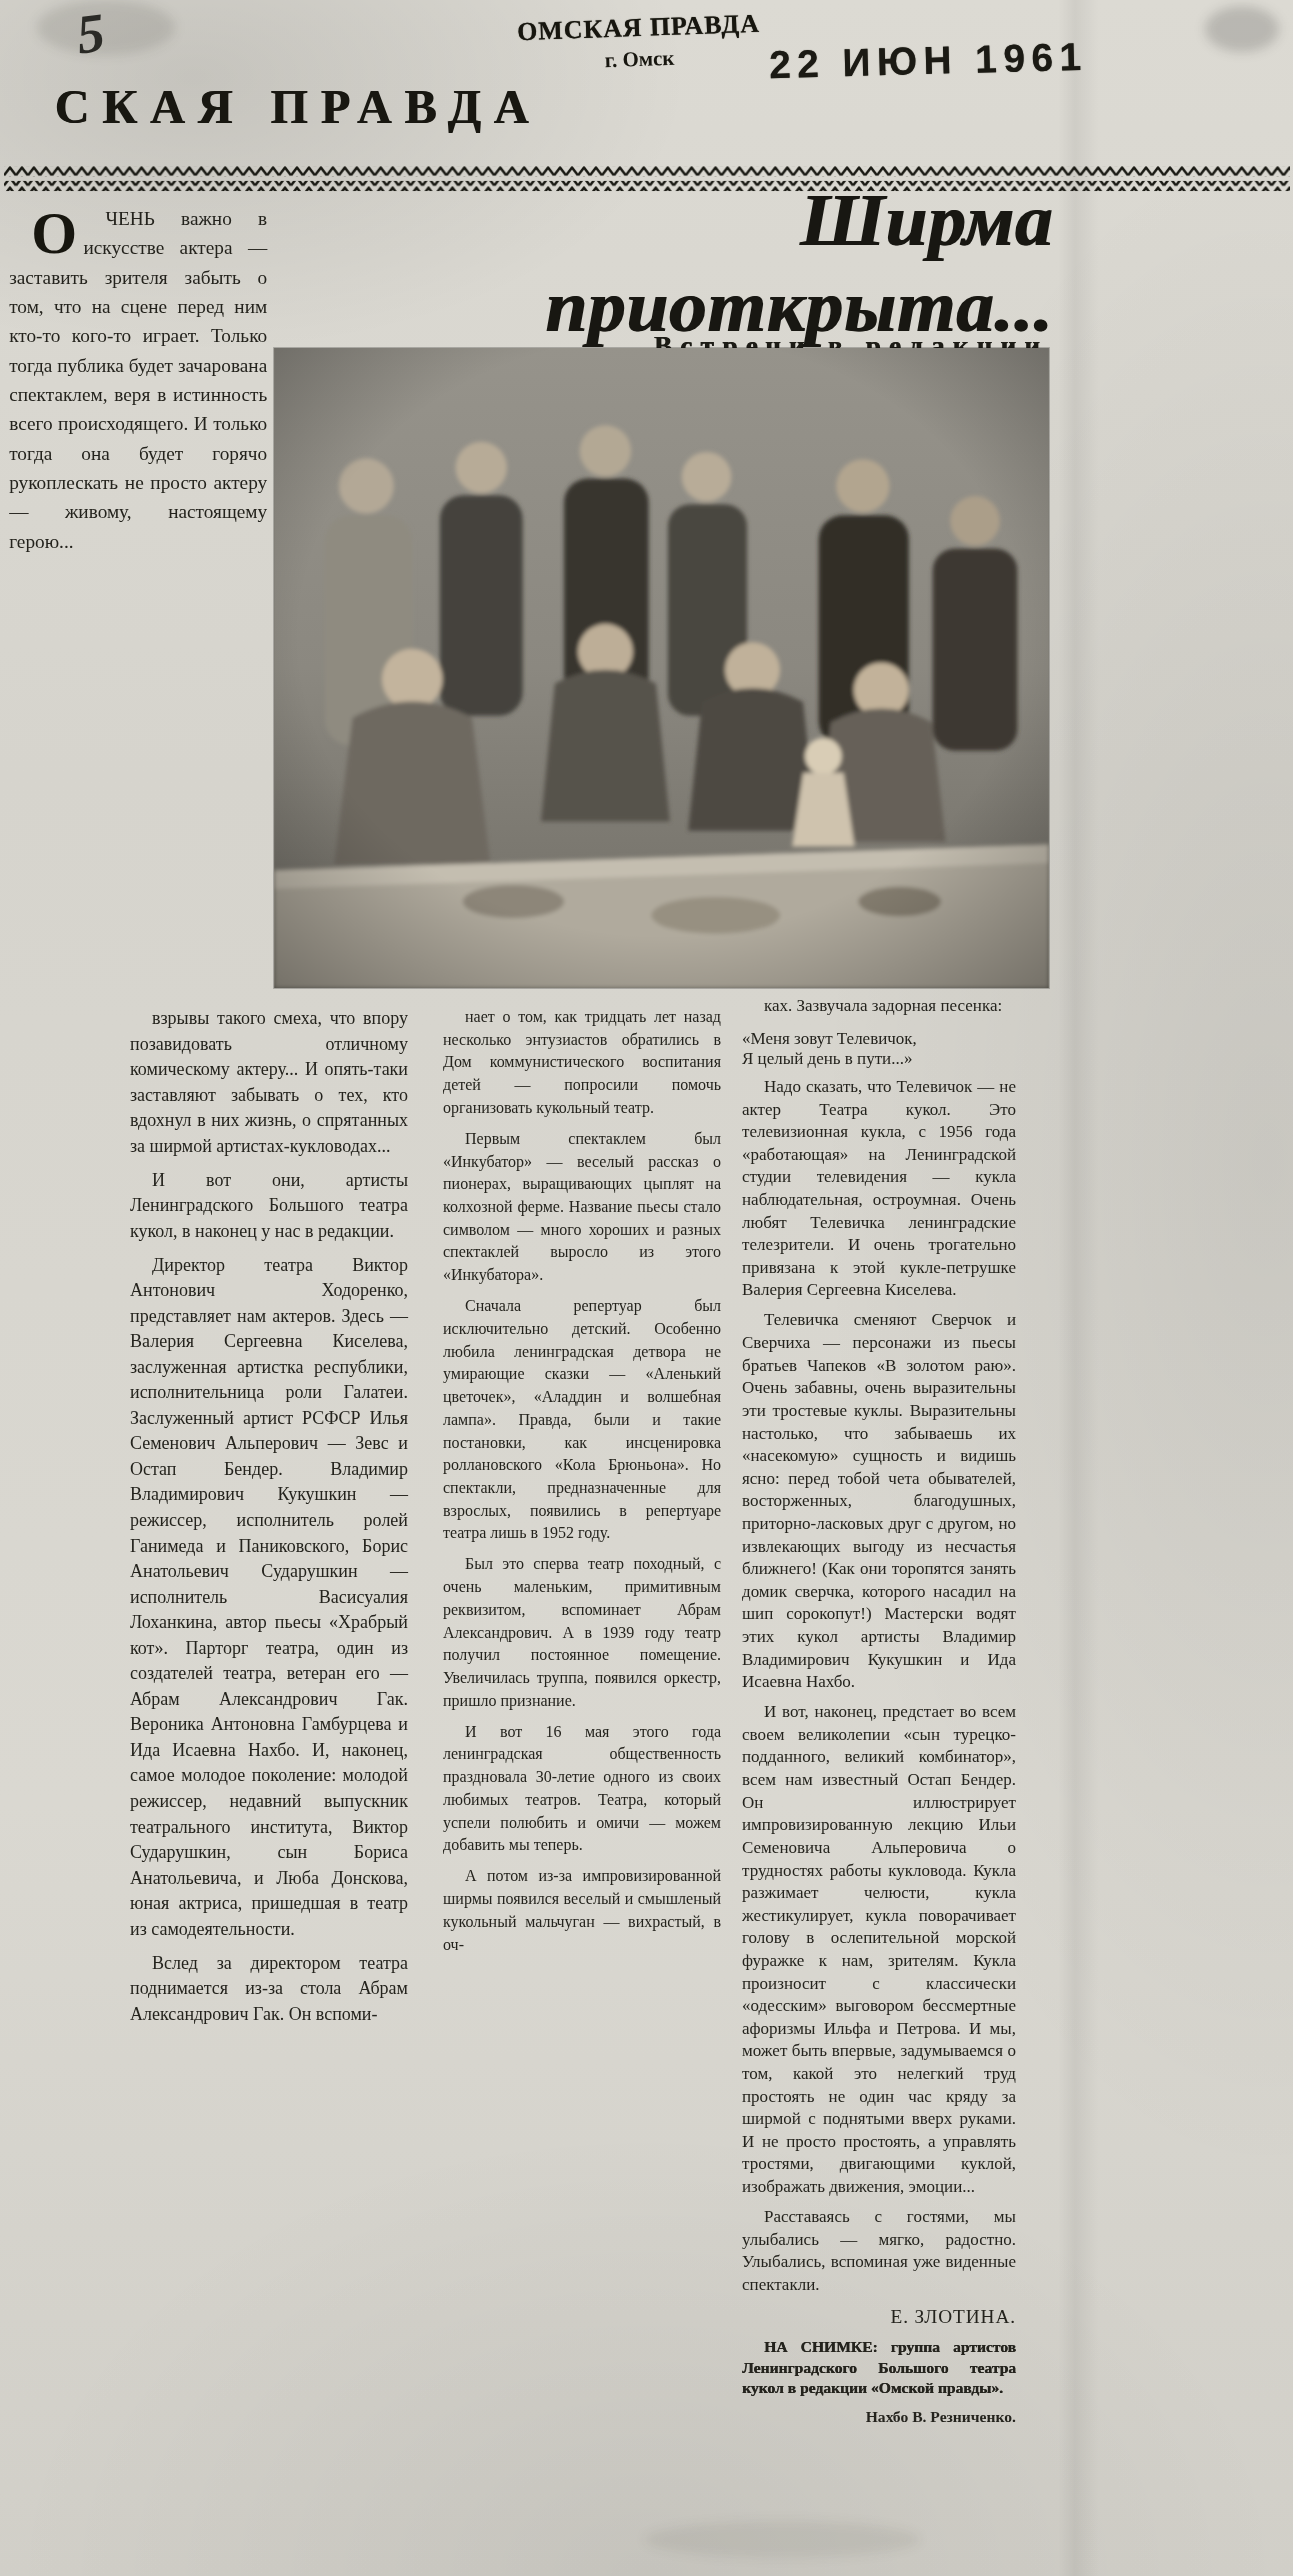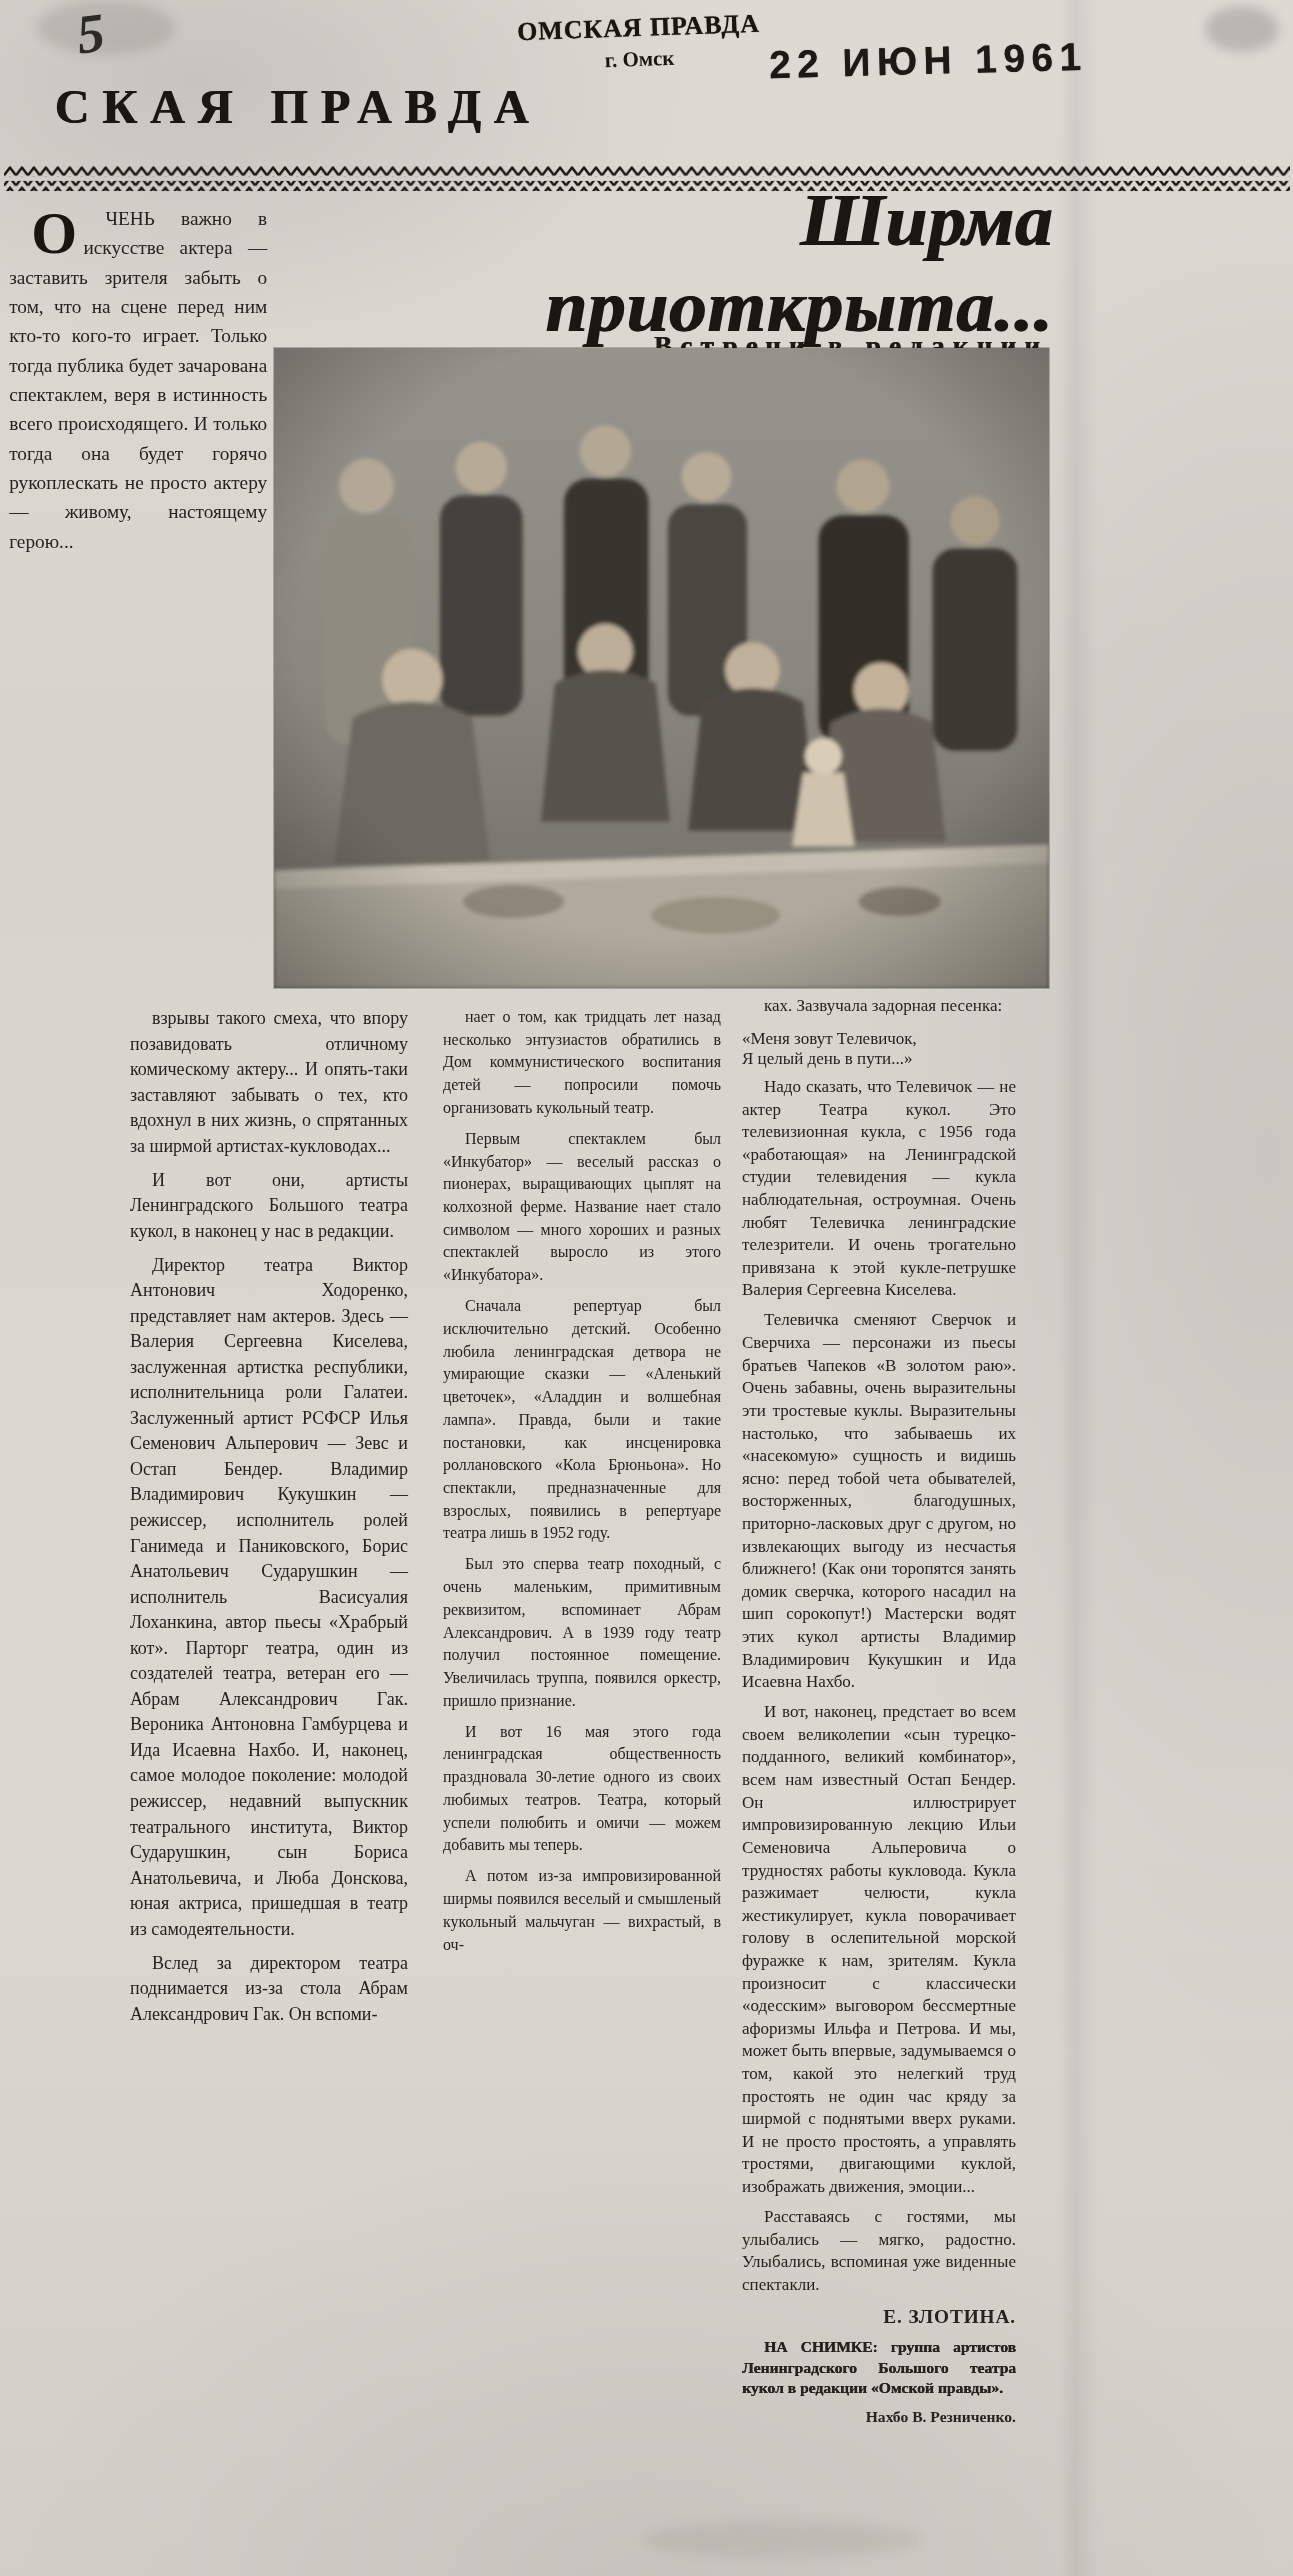--- a/index.html
+++ b/index.html
@@ -53,21 +53,21 @@
   .col-c { left:742px; top:995px; width:274px; font-size:17px; }
   .col-c p { line-height:1.33; margin-bottom:7.4px; }
 
   .first-par { text-indent:0; }
   .dropcap { float:left; font-size:59px; line-height:0.82; font-weight:bold;
              padding:4.6px 6.4px 0 0; color:#17160f; }
 
   .verse { text-indent:0 !important; text-align:left; padding-left:24px;
            font-style:normal; margin:9.2px 0 11px 0 !important; }
 
-  .signature { text-align:right; font-weight:bold; font-size:19.3px; letter-spacing:0.9px;
+  .signature { text-align:right; font-weight:normal; font-size:19.3px; letter-spacing:0.9px;
                margin:20px 5.5px 13px 0; text-indent:0 !important; }
   .caption { font-weight:bold; font-size:15.6px; line-height:1.32; text-indent:13px;
              text-shadow:0.4px 0 0 #24231d; }
   .credit { text-align:right; font-weight:bold; font-size:15.6px; margin-top:3.7px;
             text-indent:0 !important; }
 
   
   .smudge { position:absolute; border-radius:50%; filter:blur(5.5px); }
   .sm1 { left:37px; top:0; width:138px; height:55px; background:rgba(40,40,35,0.12); }
   .sm2 { left:1205px; top:5.5px; width:74px; height:46px; background:rgba(30,30,25,0.18); }
@@ -162,21 +162,21 @@
 
   <section class="col col-a">
     <p class="first-par">взрывы такого смеха, что впору позавидовать отличному комическому актеру... И опять-таки заставляют забывать о тех, кто вдохнул в них жизнь, о спрятанных за ширмой артистах-кукловодах...</p>
     <p>И вот они, артисты Ленинградского Большого театра кукол, в наконец у нас в редакции.</p>
     <p>Директор театра Виктор Антонович Ходоренко, представляет нам актеров. Здесь — Валерия Сергеевна Киселева, заслуженная артистка республики, исполнительница роли Галатеи. Заслуженный артист РСФСР Илья Семенович Альперович — Зевс и Остап Бендер. Владимир Владимирович Кукушкин — режиссер, исполнитель ролей Ганимеда и Паниковского, Борис Анатольевич Сударушкин — исполнитель Васисуалия Лоханкина, автор пьесы «Храбрый кот». Парторг театра, один из создателей театра, ветеран его — Абрам Александрович Гак. Вероника Антоновна Гамбурцева и Ида Исаевна Нахбо. И, наконец, самое молодое поколение: молодой режиссер, недавний выпускник театрального института, Виктор Сударушкин, сын Бориса Анатольевича, и Люба Донскова, юная актриса, пришедшая в театр из самодеятельности.</p>
     <p>Вслед за директором театра поднимается из-за стола Абрам Александрович Гак. Он вспоми-</p>
   </section>
 
   <section class="col col-b">
     <p class="first-par">нает о том, как тридцать лет назад несколько энтузиастов обратились в Дом коммунистического воспитания детей — попросили помочь организовать кукольный театр.</p>
-    <p>Первым спектаклем был «Инкубатор» — веселый рассказ о пионерах, выращивающих цыплят на колхозной ферме. Название нает стало символом — много хороших и разных спектаклей выросло из этого «Инкубатора».</p>
+    <p>Первым спектаклем был «Инкубатор» — веселый рассказ о пионерах, выращивающих цыплят на колхозной ферме. Название пьесы стало символом — много хороших и разных спектаклей выросло из этого «Инкубатора».</p>
     <p>Сначала репертуар был исключительно детский. Особенно любила ленинградская детвора не умирающие сказки — «Аленький цветочек», «Аладдин и волшебная лампа». Правда, были и такие постановки, как инсценировка роллановского «Кола Брюньона». Но спектакли, предназначенные для взрослых, появились в репертуаре театра лишь в 1952 году.</p>
     <p>Был это сперва театр походный, с очень маленьким, примитивным реквизитом, вспоминает Абрам Александрович. А в 1939 году театр получил постоянное помещение. Увеличилась труппа, появился оркестр, пришло признание.</p>
     <p>И вот 16 мая этого года ленинградская общественность праздновала 30-летие одного из своих любимых театров. Театра, который успели полюбить и омичи — можем добавить мы теперь.</p>
     <p>А потом из-за импровизированной ширмы появился веселый и смышленый кукольный мальчуган — вихрастый, в оч-</p>
   </section>
 
   <section class="col col-c">
     <p class="first-par">ках. Зазвучала задорная песенка:</p>
     <p class="verse">
       </p>

